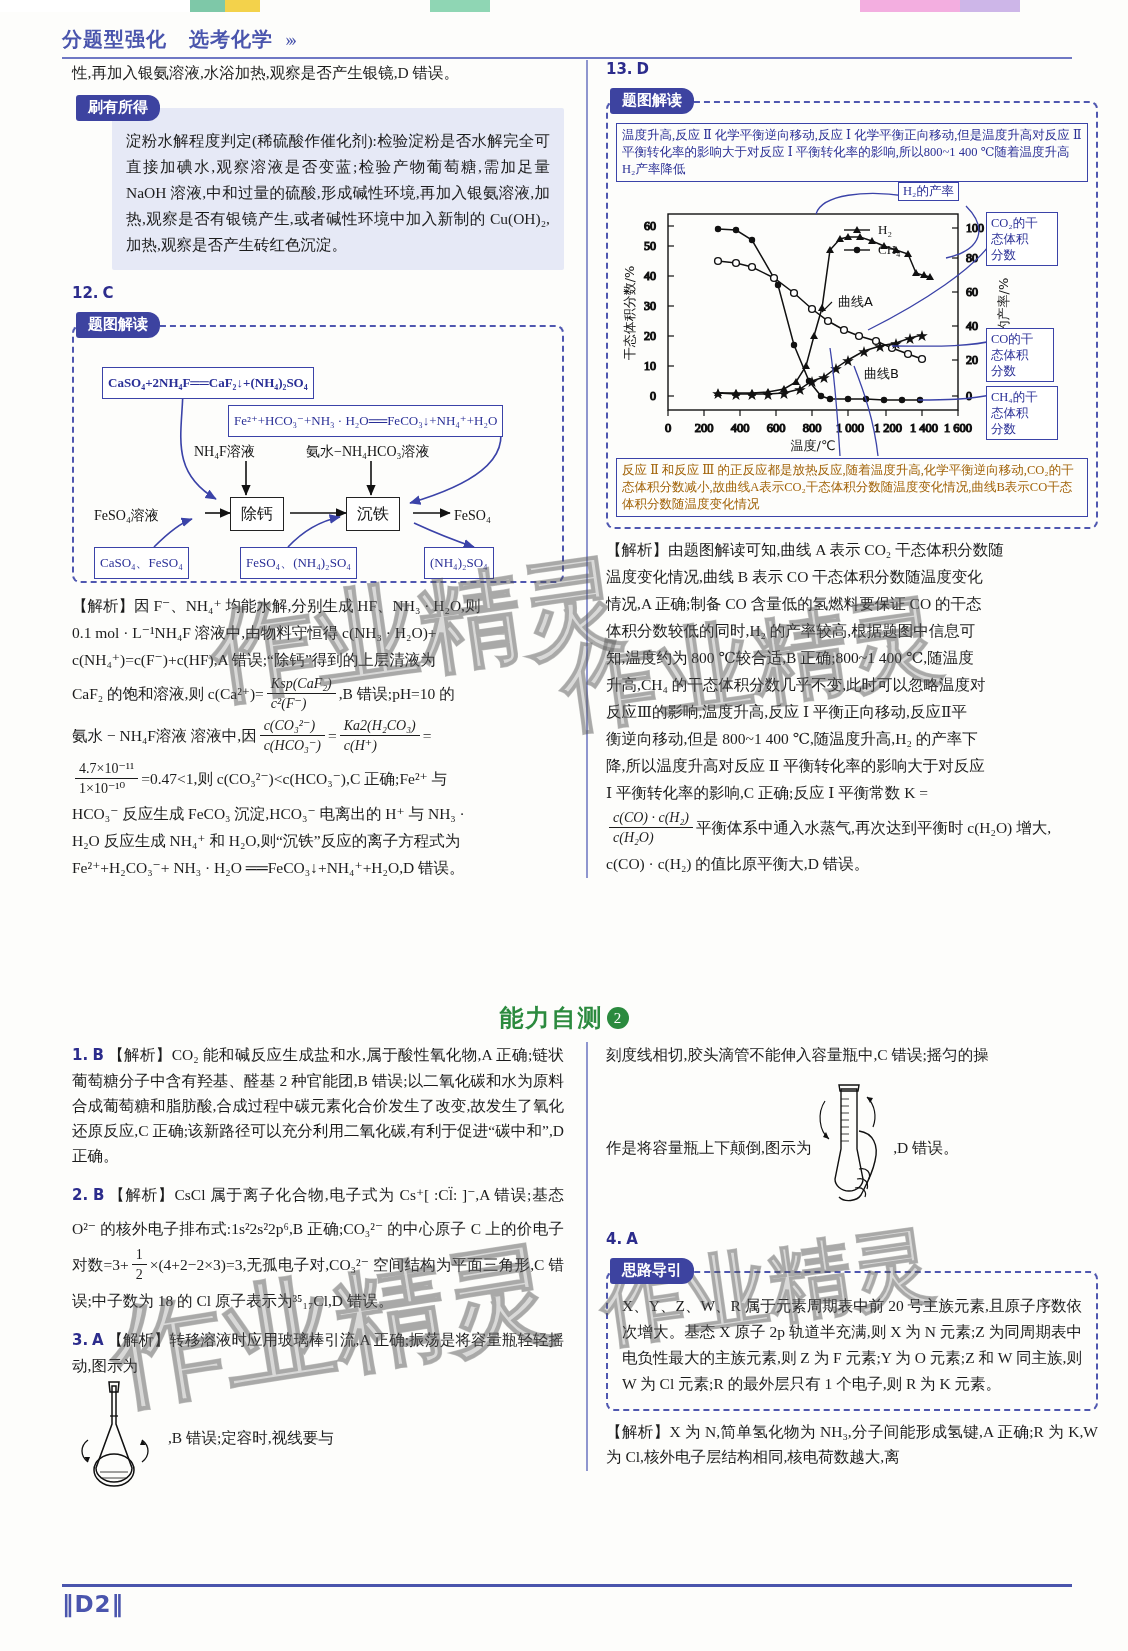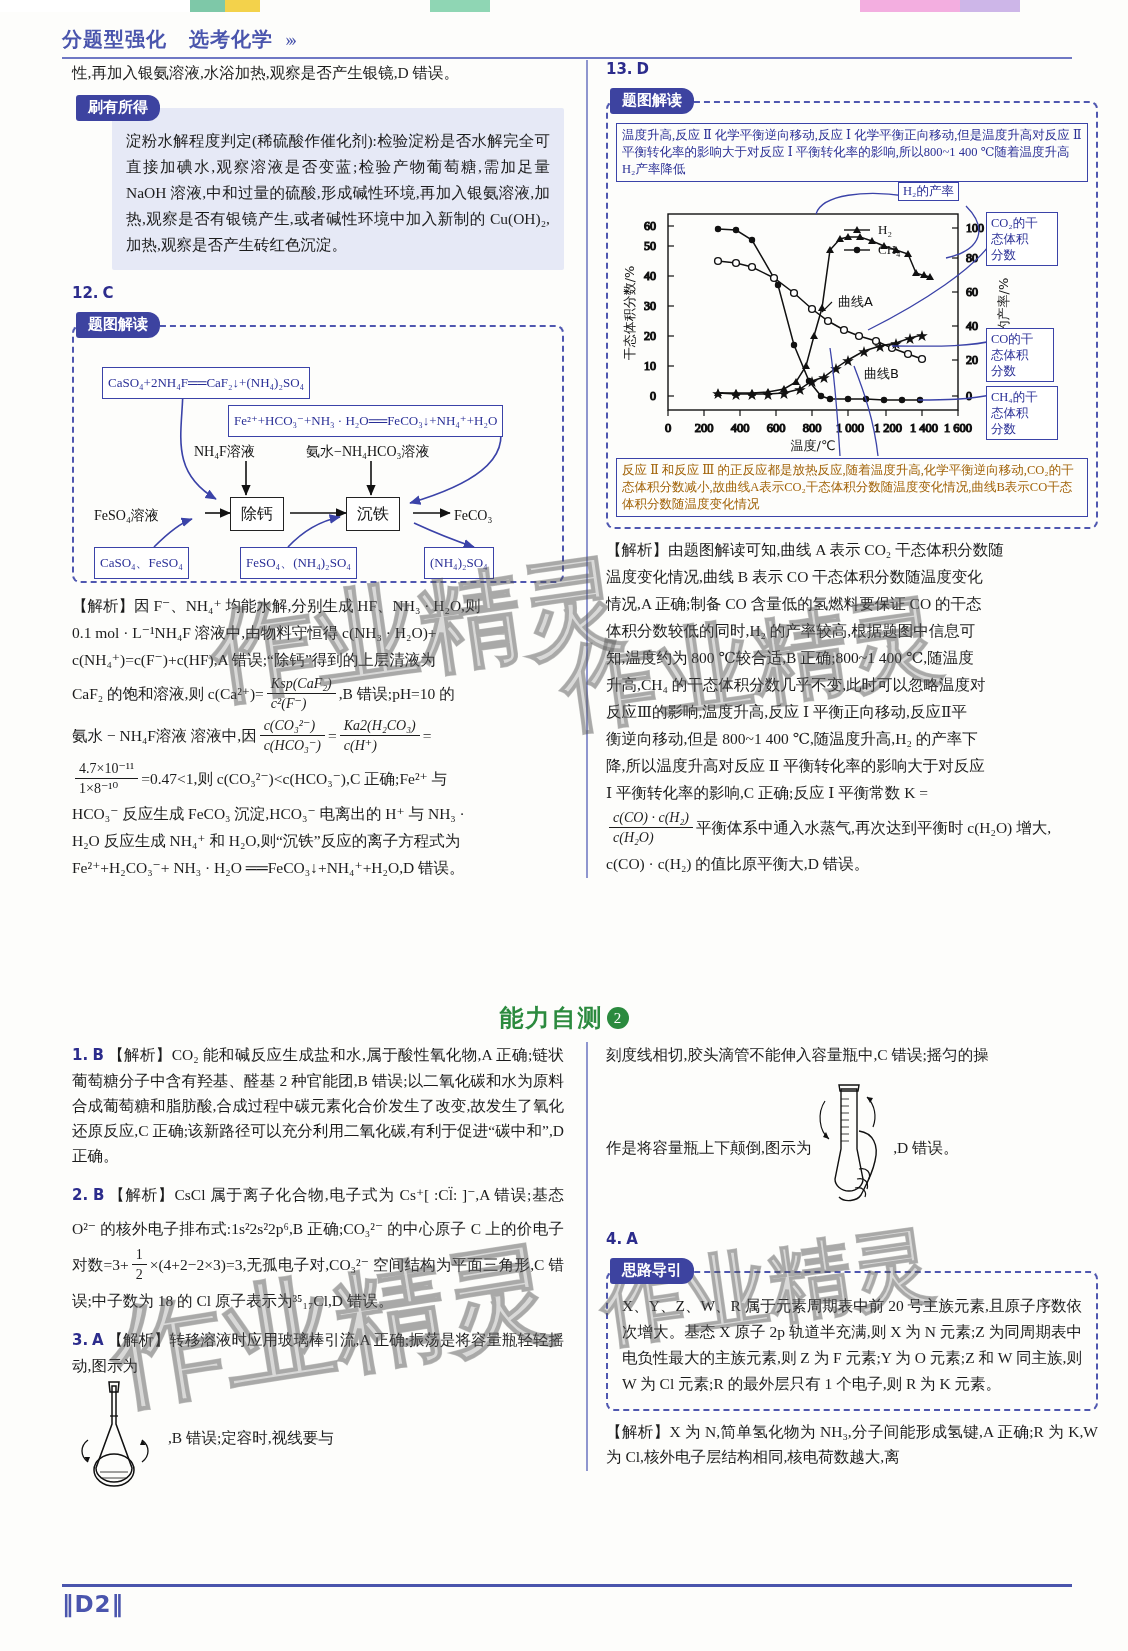--- a/index.html
+++ b/index.html
@@ -180,48 +180,48 @@
 
           <line x1="325" y1="162" x2="362" y2="162" stroke="#111" stroke-width="1.6" marker-end="url(#ahK)"></line>
 
           <path d="M66,196 C80,182 92,172 104,168" fill="none" stroke="#3b43a8" stroke-width="1.6" marker-end="url(#ahB)"></path>
 
           <path d="M200,196 C215,180 232,170 252,166" fill="none" stroke="#3b43a8" stroke-width="1.6" marker-end="url(#ahB)"></path>
 
           <path d="M326,172 C352,184 368,190 386,196" fill="none" stroke="#3b43a8" stroke-width="1.6" marker-end="url(#ahB)"></path>
         </svg>
 
-        <div class="fbox" style="left:14px;top:16px;">CaSO₄+2NH₄F══CaF₂↓+(NH₄)₂SO₄</div>
+        <div class="fbox" style="left:14px;top:16px;font-weight:bold;">CaSO₄+2NH₄F══CaF₂↓+(NH₄)₂SO₄</div>
         <div class="fbox" style="left:140px;top:54px;">Fe²⁺+HCO₃⁻+NH₃ · H₂O══FeCO₃↓+NH₄⁺+H₂O</div>
         <div class="ftext" style="left:106px;top:88px;">NH₄F溶液</div>
         <div class="ftext" style="left:218px;top:88px;">氨水−NH₄HCO₃溶液</div>
         <div class="ftext" style="left:6px;top:152px;">FeSO₄溶液</div>
         <div class="pbox" style="left:142px;top:146px;">除钙</div>
         <div class="pbox" style="left:258px;top:146px;">沉铁</div>
-        <div class="ftext" style="left:366px;top:152px;">FeCO₃</div>
+        <div class="ftext" style="left:366px;top:152px;">FeSO₄</div>
         <div class="fbox" style="left:6px;top:196px;">CaSO₄、FeSO₄</div>
         <div class="fbox" style="left:152px;top:196px;">FeSO₄、(NH₄)₂SO₄</div>
         <div class="fbox" style="left:336px;top:196px;">(NH₄)₂SO₄</div>
       </div>
 
     </div>
   </div>
 
   <div style="margin-top:10px;">
     <p class="txt">【解析】因 F⁻、NH₄⁺ 均能水解,分别生成 HF、NH₃ · H₂O,则</p>
     <p class="txt">0.1 mol · L⁻¹NH₄F 溶液中,由物料守恒得 c(NH₃ · H₂O)+</p>
     <p class="txt">c(NH₄⁺)=c(F⁻)+c(HF),A 错误;“除钙”得到的上层清液为</p>
     <p class="txt" style="line-height:40px;">
       <span>CaF₂ 的饱和溶液,则 c(Ca²⁺)=</span><span class="frac"><span class="n it">Ksp(CaF₂)</span><span class="d it">c²(F⁻)</span></span><span>,B 错误;pH=10 的</span>
     </p>
     <p class="txt" style="line-height:40px;">
       <span>氨水 − NH₄F溶液 溶液中,因</span><span class="frac"><span class="n it">c(CO₃²⁻)</span><span class="d it">c(HCO₃⁻)</span></span><span>=</span><span class="frac"><span class="n it">Ka2(H₂CO₃)</span><span class="d it">c(H⁺)</span></span><span>=</span>
     </p>
     <p class="txt" style="line-height:40px;">
-      <span class="frac"><span class="n">4.7×10⁻¹¹</span><span class="d">1×8⁻¹⁰</span></span><span>=0.47&lt;1,则 c(CO₃²⁻)&lt;c(HCO₃⁻),C 正确;Fe²⁺ 与</span>
+      <span class="frac"><span class="n">4.7×10⁻¹¹</span><span class="d">1×10⁻¹⁰</span></span><span>=0.47&lt;1,则 c(CO₃²⁻)&lt;c(HCO₃⁻),C 正确;Fe²⁺ 与</span>
     </p>
     <p class="txt">HCO₃⁻ 反应生成 FeCO₃ 沉淀,HCO₃⁻ 电离出的 H⁺ 与 NH₃ ·</p>
     <p class="txt">H₂O 反应生成 NH₄⁺ 和 H₂O,则“沉铁”反应的离子方程式为</p>
     <p class="txt">Fe²⁺+H₂CO₃⁻+ NH₃ · H₂O ══FeCO₃↓+NH₄⁺+H₂O,D 错误。</p>
   </div>
 
 </div>
 
 <div class="col colR" style="top:60px;">
 

